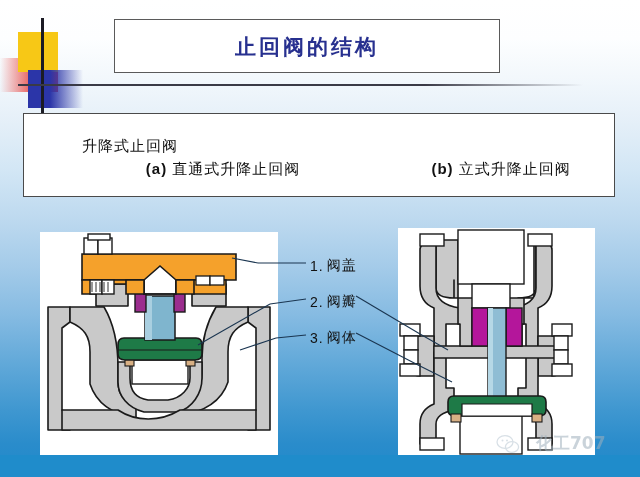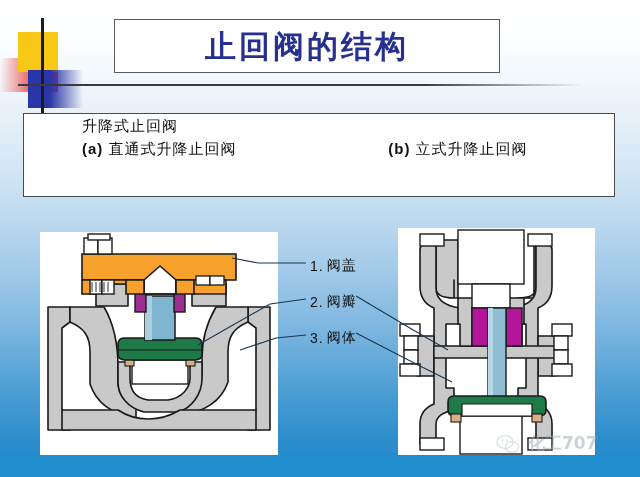--- a/index.html
+++ b/index.html
@@ -32,34 +32,34 @@
   .lg-hline{position:absolute;left:18px;top:66px;width:565px;height:2px;
     background:linear-gradient(to right,#3a3a46 0%,#3a3a46 72%,rgba(58,58,70,0) 100%);}
 
   
   .title-box{
     position:absolute;left:114px;top:19px;width:384px;height:52px;
     background:#ffffff;border:1px solid #5a5a5a;
     display:flex;align-items:center;justify-content:center;
   }
   .title-text{
-    font-size:31px;font-weight:700;color:#27308f;letter-spacing:3px;
+    font-size:21px;font-weight:700;color:#27308f;letter-spacing:3px;
     font-family:"DejaVu Serif","Liberation Serif",serif;
     line-height:1;
   }
 
   
   .caption-box{
     position:absolute;left:23px;top:113px;width:592px;height:84px;
     background:#ffffff;border:1px solid #4a4a4a;box-sizing:border-box;
-    padding:0 0 0 58px;
+    padding:20px 0 0 58px;
   }
   .cap-line1{font-size:15px;color:#111;letter-spacing:1px;line-height:1.55;}
   .cap-line2{font-size:15px;color:#111;letter-spacing:1px;line-height:1.55;
-    display:flex;}
+    display:flex;text-align:center;}
   .cap-a{width:300px;}
   .cap-b{width:240px;margin-left:24px;}
   .cap-tag{font-weight:700;}
 
   
   .panel{position:absolute;background:#ffffff;}
   #panel-left{left:40px;top:232px;width:238px;height:223px;}
   #panel-right{left:398px;top:228px;width:197px;height:228px;}
   .panel svg{display:block;}
 
@@ -70,21 +70,21 @@
     display:flex;align-items:center;white-space:nowrap;
   }
   .legend-num{font-family:"Liberation Sans",sans-serif;margin-right:3px;}
 
   
   #leaders{position:absolute;left:0;top:0;width:640px;height:477px;pointer-events:none;}
 
   
   .watermark{
     position:absolute;left:496px;top:432px;
-    display:flex;align-items:center;gap:8px;
+    display:flex;align-items:center;gap:16px;
     opacity:.55;
   }
   .wm-text{
     font-size:17px;color:#9fb0bd;font-weight:700;letter-spacing:0px;
     font-family:"DejaVu Sans",sans-serif;
   }
 </style>
 </head>
 <body>
 

